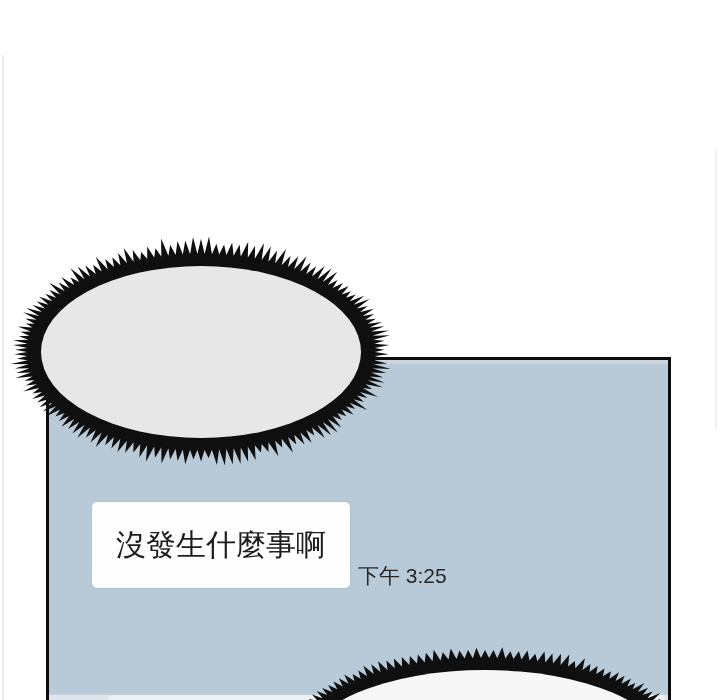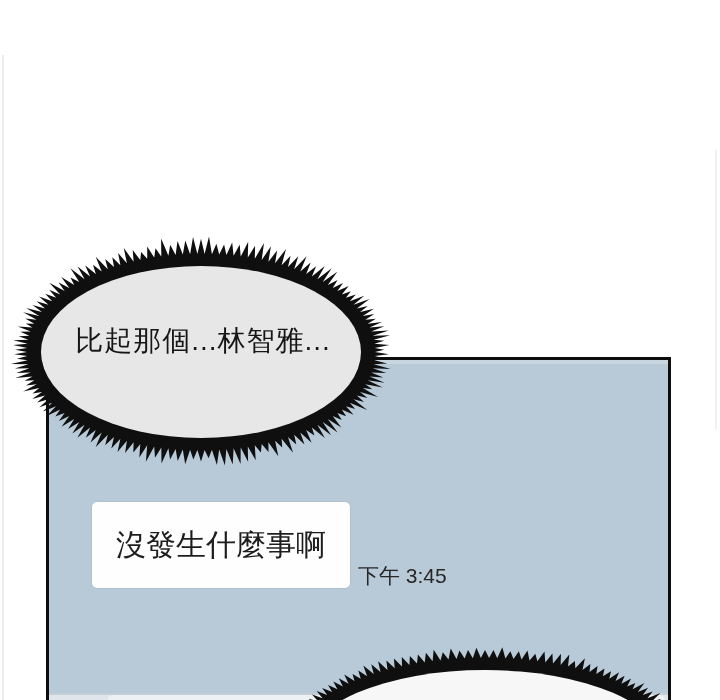--- a/index.html
+++ b/index.html
@@ -66,32 +66,31 @@
   <div class="edge-line" id="edge-right"></div>
 
   <div id="chat-panel">
     <div id="panel-top-sheen"></div>
   </div>
 
   <div id="chat-message-bubble">
     <span id="chat-message-text">沒發生什麼事啊</span>
   </div>
 
-  <div id="chat-timestamp">下午 3:45</div>
+  <div id="chat-timestamp">下午 3:25</div>
 
   <div id="panel-bottom-band"></div>
   <div id="next-message-strip"></div>
 
   <svg id="bottom-shout-bubble" class="shout-svg" viewBox="0 0 440 60">
     <path class="spikes" d="M415.0,108.0 L426.0,110.1 L414.8,111.8 L424.1,114.2 L414.3,115.5 L423.7,118.4 L413.5,119.3 L425.7,123.0 L412.3,123.0 L419.9,126.5 L410.7,126.7 L419.8,130.9 L408.9,130.4 L419.8,135.6 L406.7,134.0 L412.6,138.1 L404.2,137.6 L409.9,142.0 L401.3,141.1 L411.4,147.8 L398.1,144.6 L404.3,150.0 L394.7,148.0 L400.7,153.8 L390.9,151.4 L398.2,158.4 L386.8,154.6 L394.3,162.3 L382.4,157.8 L386.9,164.1 L377.8,160.9 L383.4,168.5 L372.8,163.9 L377.4,171.3 L367.6,166.8 L371.2,173.9 L362.1,169.6 L366.8,178.3 L356.4,172.3 L362.2,182.9 L350.5,174.9 L354.1,183.8 L344.3,177.3 L347.6,186.8 L337.9,179.7 L341.8,190.8 L331.3,181.9 L331.9,189.0 L324.5,184.0 L325.7,192.7 L317.5,185.9 L318.6,195.3 L310.3,187.8 L311.3,197.9 L303.0,189.4 L304.3,201.5 L295.6,191.0 L295.0,199.8 L288.0,192.4 L286.5,199.7 L280.3,193.6 L278.9,202.6 L272.4,194.7 L270.6,203.3 L264.5,195.6 L262.3,204.2 L256.5,196.4 L254.6,208.8 L248.5,197.0 L245.6,206.4 L240.4,197.5 L237.3,208.9 L232.2,197.8 L228.5,206.3 L224.1,198.0 L220.0,205.1 L215.9,198.0 L211.4,207.4 L207.8,197.8 L202.6,210.6 L199.6,197.5 L194.5,205.3 L191.5,197.0 L186.0,205.8 L183.5,196.4 L177.4,205.6 L175.5,195.6 L168.7,205.9 L167.6,194.7 L161.3,202.0 L159.7,193.6 L152.3,203.3 L152.0,192.4 L143.9,202.5 L144.4,191.0 L136.3,200.2 L137.0,189.4 L128.4,198.4 L129.7,187.8 L121.1,195.9 L122.5,185.9 L113.2,194.5 L115.5,184.0 L105.1,193.4 L108.7,181.9 L100.7,187.2 L102.1,179.7 L93.4,185.4 L95.7,177.3 L87.2,182.3 L89.5,174.9 L80.3,180.2 L83.6,172.3 L74.3,177.2 L77.9,169.6 L68.6,174.0 L72.4,166.8 L63.0,170.9 L67.2,163.9 L57.8,167.6 L62.2,160.9 L52.4,164.6 L57.6,157.8 L47.5,161.2 L53.2,154.6 L42.2,158.2 L49.1,151.4 L38.2,154.4 L45.3,148.0 L32.7,151.4 L41.9,144.6 L30.3,147.1 L38.7,141.1 L28.0,142.8 L35.8,137.6 L22.7,139.6 L33.3,134.0 L22.0,135.1 L31.1,130.4 L21.9,130.5 L29.3,126.7 L16.4,127.2 L27.7,123.0 L18.7,122.4 L26.5,119.3 L14.2,118.7 L25.7,115.5 L18.2,114.1 L25.2,111.8 L14.7,110.1 L25.0,108.0 L12.1,105.8 L25.2,104.2 L16.4,101.8 L25.7,100.5 L15.1,97.4 L26.5,96.7 L16.6,93.3 L27.7,93.0 L19.4,89.4 L29.3,89.3 L20.6,85.2 L31.1,85.6 L21.5,80.8 L33.3,82.0 L25.4,77.2 L35.8,78.4 L27.2,72.9 L38.7,74.9 L32.5,69.9 L41.9,71.4 L33.8,65.1 L45.3,68.0 L35.8,60.3 L49.1,64.6 L43.8,58.8 L53.2,61.4 L47.0,54.5 L57.6,58.2 L51.6,50.9 L62.2,55.1 L57.2,47.9 L67.2,52.1 L63.0,45.1 L72.4,49.2 L68.3,41.6 L77.9,46.4 L73.8,38.3 L83.6,43.7 L79.2,34.6 L89.5,41.1 L87.5,34.0 L95.7,38.7 L93.3,30.5 L102.1,36.3 L98.3,25.5 L108.7,34.1 L106.3,24.3 L115.5,32.0 L113.1,21.3 L122.5,30.1 L121.4,20.6 L129.7,28.2 L128.9,18.6 L137.0,26.6 L136.8,17.1 L144.4,25.0 L144.9,16.0 L152.0,23.6 L152.9,14.6 L159.7,22.4 L160.9,12.8 L167.6,21.3 L168.7,9.8 L175.5,20.4 L177.8,12.3 L183.5,19.6 L185.7,8.4 L191.5,19.0 L194.5,10.5 L199.6,18.5 L203.0,9.9 L207.8,18.2 L211.4,7.7 L215.9,18.0 L220.0,10.0 L224.1,18.0 L228.5,9.9 L232.2,18.2 L237.3,7.2 L240.4,18.5 L245.4,11.2 L248.5,19.0 L253.9,11.3 L256.5,19.6 L262.5,10.6 L264.5,20.4 L270.3,13.8 L272.4,21.3 L279.5,11.6 L280.3,22.4 L287.4,13.6 L288.0,23.6 L296.0,13.8 L295.6,25.0 L304.3,14.5 L303.0,26.6 L309.9,20.9 L310.3,28.2 L319.9,18.3 L317.5,30.1 L325.4,23.9 L324.5,32.0 L332.6,26.0 L331.3,34.1 L339.5,28.5 L337.9,36.3 L346.0,31.3 L344.3,38.7 L354.0,32.2 L350.5,41.1 L359.6,35.8 L356.4,43.7 L366.1,38.4 L362.1,46.4 L370.3,42.9 L367.6,49.2 L379.4,43.0 L372.8,52.1 L383.1,47.7 L377.8,55.1 L387.7,51.4 L382.4,58.2 L395.4,53.0 L386.8,61.4 L395.7,59.1 L390.9,64.6 L399.3,62.9 L394.7,68.0 L406.2,65.1 L398.1,71.4 L411.0,68.4 L401.3,74.9 L413.4,72.7 L404.2,78.4 L414.7,77.2 L406.7,82.0 L415.5,81.6 L408.9,85.6 L420.2,85.0 L410.7,89.3 L423.7,88.8 L412.3,93.0 L421.9,93.5 L413.5,96.7 L422.2,97.7 L414.3,100.5 L426.7,101.6 L414.8,104.2 L427.0,105.9 Z"></path>
     <ellipse id="bottom-shout-bubble-fill" cx="220" cy="108" rx="181" ry="78"></ellipse>
   </svg>
 
   <svg id="shout-bubble" class="shout-svg" viewBox="0 0 390 234">
     <path class="spikes" d="M367.0,116.0 L380.9,118.3 L366.8,120.1 L377.6,122.8 L366.4,124.2 L379.4,127.6 L365.6,128.3 L382.8,132.9 L364.6,132.3 L378.4,137.1 L363.2,136.4 L375.3,141.4 L361.5,140.4 L376.7,146.8 L359.6,144.3 L374.8,151.6 L357.3,148.2 L364.3,153.2 L354.8,152.1 L370.0,160.9 L352.0,155.9 L359.6,162.0 L348.9,159.6 L356.0,166.0 L345.5,163.2 L359.2,174.0 L341.8,166.8 L347.2,173.1 L337.9,170.2 L345.6,178.7 L333.8,173.6 L338.2,180.3 L329.4,176.9 L333.8,184.0 L324.7,180.0 L333.3,191.4 L319.8,183.1 L329.6,196.6 L314.7,186.0 L323.1,199.2 L309.4,188.8 L316.8,201.9 L303.9,191.5 L306.4,199.6 L298.2,194.1 L303.6,206.8 L292.3,196.5 L296.5,208.4 L286.2,198.7 L288.3,208.4 L280.0,200.9 L285.0,216.7 L273.6,202.8 L274.2,211.6 L267.1,204.7 L270.3,220.2 L260.4,206.3 L260.5,215.9 L253.7,207.9 L252.9,216.4 L246.8,209.2 L247.7,224.3 L239.8,210.4 L240.1,225.8 L232.7,211.4 L232.6,228.1 L225.6,212.3 L224.7,228.6 L218.4,212.9 L216.9,229.5 L211.2,213.5 L208.9,229.0 L203.9,213.8 L200.6,222.3 L196.6,214.0 L193.0,225.4 L189.4,214.0 L185.3,223.4 L182.1,213.8 L177.2,228.2 L174.8,213.5 L169.7,225.0 L167.6,212.9 L162.1,223.5 L160.4,212.3 L153.5,227.4 L153.3,211.4 L147.0,221.7 L146.2,210.4 L137.9,225.8 L139.2,209.2 L131.3,221.4 L132.3,207.9 L125.3,216.4 L125.6,206.3 L117.1,217.1 L118.9,204.7 L109.5,216.1 L112.4,202.8 L103.3,212.5 L106.0,200.9 L97.2,209.2 L99.8,198.7 L87.6,211.3 L93.7,196.5 L82.5,206.6 L87.8,194.1 L77.8,201.8 L82.1,191.5 L69.4,201.7 L76.6,188.8 L64.4,197.5 L71.3,186.0 L60.1,193.0 L66.2,183.1 L53.5,190.8 L61.3,180.0 L50.9,185.1 L56.6,176.9 L47.3,180.6 L52.2,173.6 L38.7,179.9 L48.1,170.2 L34.9,175.6 L44.2,166.8 L31.4,171.3 L40.5,163.2 L29.1,166.5 L37.1,159.6 L24.2,163.1 L34.0,155.9 L24.5,157.4 L31.2,152.1 L15.2,155.6 L28.7,148.2 L18.0,149.4 L26.4,144.3 L16.5,144.8 L24.5,140.4 L7.5,142.1 L22.8,136.4 L8.3,137.0 L21.4,132.3 L6.8,132.4 L20.4,128.3 L2.7,128.1 L19.6,124.2 L8.9,122.8 L19.2,120.1 L6.2,118.3 L19.0,116.0 L7.1,113.7 L19.2,111.9 L5.1,108.9 L19.6,107.8 L5.2,104.2 L20.4,103.7 L10.7,100.2 L21.4,99.7 L12.3,95.8 L22.8,95.6 L9.8,90.4 L24.5,91.6 L17.7,87.5 L26.4,87.7 L17.2,82.4 L28.7,83.8 L15.1,76.3 L31.2,79.9 L18.2,72.0 L34.0,76.1 L24.4,69.0 L37.1,72.4 L28.5,65.2 L40.5,68.8 L31.0,60.5 L44.2,65.2 L37.2,57.8 L48.1,61.8 L41.2,53.8 L52.2,58.4 L41.3,46.8 L56.6,55.1 L50.6,46.6 L61.3,52.0 L53.3,41.1 L66.2,48.9 L62.5,41.4 L71.3,46.0 L62.4,32.3 L76.6,43.2 L69.6,30.6 L82.1,40.5 L77.2,29.4 L87.8,37.9 L85.0,28.8 L93.7,35.5 L87.7,20.8 L99.8,33.3 L97.2,22.9 L106.0,31.1 L104.3,21.2 L112.4,29.2 L110.1,17.0 L118.9,27.3 L115.8,12.1 L125.6,25.7 L124.7,14.1 L132.3,24.1 L133.1,15.9 L139.2,22.8 L139.2,10.5 L146.2,21.6 L147.5,12.3 L153.3,20.6 L153.1,2.6 L160.4,19.7 L162.2,8.7 L167.6,19.1 L169.5,5.1 L174.8,18.5 L177.3,4.5 L182.1,18.2 L185.0,1.1 L189.4,18.0 L193.0,2.8 L196.6,18.0 L201.0,0.4 L203.9,18.2 L208.4,7.8 L211.2,18.5 L216.1,8.6 L218.4,19.1 L224.2,6.6 L225.6,19.7 L231.7,8.5 L232.7,20.6 L240.2,5.7 L239.8,21.6 L247.1,9.7 L246.8,22.8 L256.0,7.0 L253.7,24.1 L262.9,10.2 L260.4,25.7 L269.1,14.6 L267.1,27.3 L278.0,12.9 L273.6,29.2 L282.6,19.7 L280.0,31.1 L290.3,20.3 L286.2,33.3 L298.6,20.3 L292.3,35.5 L302.7,26.5 L298.2,37.9 L308.1,30.3 L303.9,40.5 L316.8,30.1 L309.4,43.2 L323.7,32.2 L314.7,46.0 L329.3,35.7 L319.8,48.9 L329.6,43.9 L324.7,52.0 L335.1,46.9 L329.4,55.1 L340.7,49.9 L333.8,58.4 L342.9,55.2 L337.9,61.8 L347.8,58.5 L341.8,65.2 L356.3,59.7 L345.5,68.8 L361.5,63.1 L348.9,72.4 L359.8,69.9 L352.0,76.1 L365.9,72.8 L354.8,79.9 L366.3,78.1 L357.3,83.8 L367.9,82.7 L359.6,87.7 L374.1,85.9 L361.5,91.6 L376.4,90.3 L363.2,95.6 L380.8,94.4 L364.6,99.7 L382.1,99.2 L365.6,103.7 L376.4,104.7 L366.4,107.8 L381.4,108.9 L366.8,111.9 L376.2,113.8 Z"></path>
     <ellipse id="shout-bubble-fill" cx="193" cy="116" rx="160" ry="86"></ellipse>
   </svg>
 
   <div id="shout-bubble-text">
-    <div>比起那個...林智雅...</div>
   </div>
 
 </div>
 
 </body></html>

